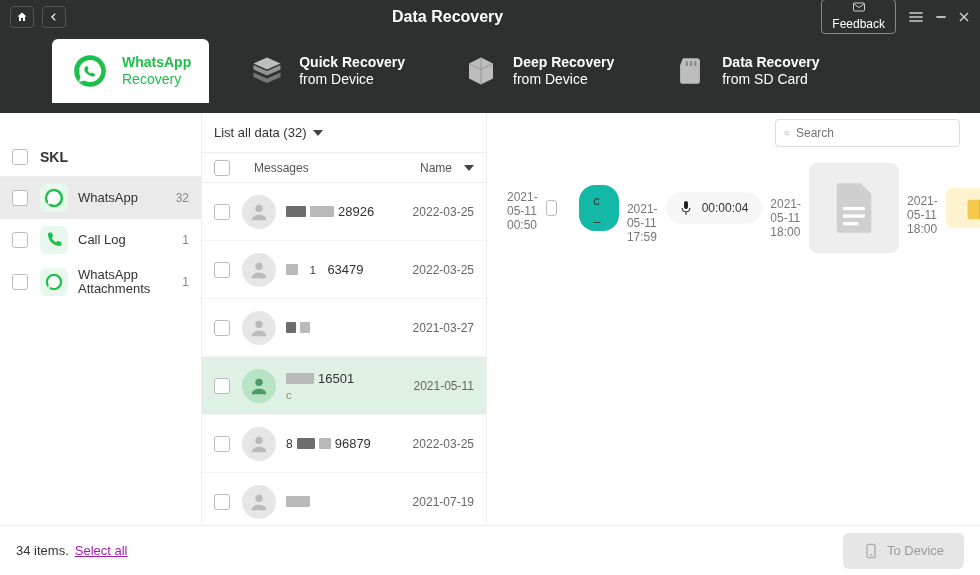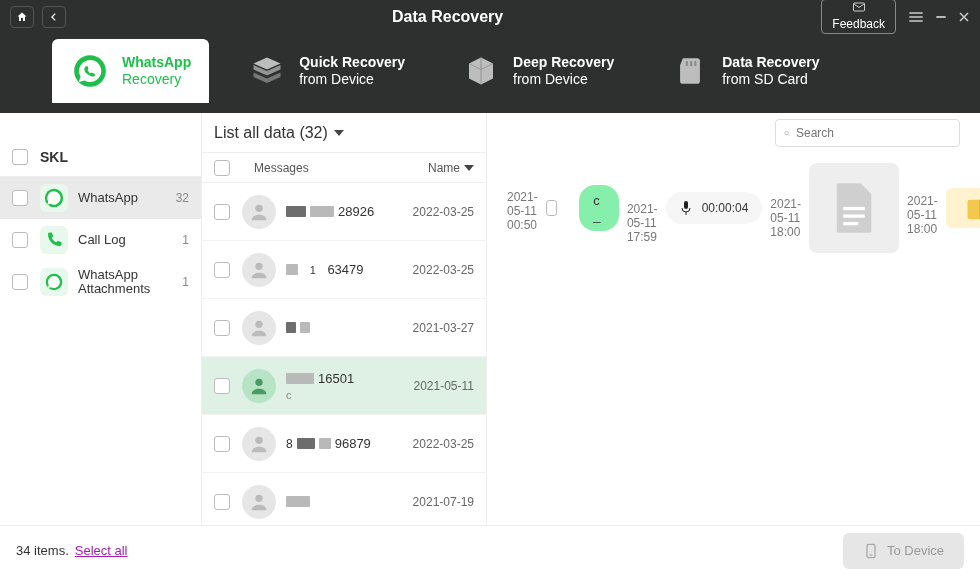--- a/index.html
+++ b/index.html
@@ -27,44 +27,44 @@
   input[type=checkbox].cb { width: 16px; height: 16px; margin-right: 12px; border: 1px solid #bbb; border-radius: 3px; appearance: none; -webkit-appearance: none; background: #fff; cursor: pointer; }
   .side-item { display: flex; align-items: center; padding: 6px 12px; height: 42px; font-size: 13px; cursor: pointer; }
   .side-item.active { background: #eaeaea; }
   .side-item .icn { width: 28px; height: 28px; border-radius: 6px; background: #e8f8ed; margin-right: 10px; display: flex; align-items: center; justify-content: center; }
   .side-item .label { flex: 1; line-height: 1.1; }
   .side-item .count { color: #888; font-size: 12px; }
 
   .center { flex: 1; display: flex; min-width: 0; }
 
   .msglist { width: 285px; border-right: 1px solid #eee; display: flex; flex-direction: column; }
-  .listbar { height: 40px; border-bottom: 1px solid #eee; display: flex; align-items: center; padding: 0 12px; font-size: 16px; gap: 6px; }
+  .listbar { height: 40px; border-bottom: 1px solid #eee; display: flex; align-items: center; padding: 0 12px; font-size: 13px; gap: 6px; }
   .listhdr { height: 30px; display: flex; align-items: center; padding: 0 12px; font-size: 12px; color: #555; border-bottom: 1px solid #eee; }
   .listhdr .mh { flex: 1; margin-left: 12px; }
-  .listhdr .nh { display: flex; align-items: center; gap: 4px; cursor: pointer; }
+  .listhdr .nh { display: flex; align-items: center; gap: 12px; cursor: pointer; }
   .rows { flex: 1; overflow: hidden; }
   .mrow { display: flex; align-items: center; padding: 8px 12px; height: 58px; border-bottom: 1px solid #f3f3f3; cursor: pointer; }
   .mrow.sel { background: #dff0e4; }
   .avatar { width: 34px; height: 34px; border-radius: 50%; background: #e6e6e6; margin-right: 10px; display: flex; align-items: center; justify-content: center; }
   .avatar.green { background: #b7e4c4; }
   .mrow .info { flex: 1; min-width: 0; }
   .mrow .nm { display: flex; align-items: center; gap: 4px; font-size: 13px; }
   .redact { display: inline-block; height: 11px; background: #b9b9b9; border-radius: 1px; }
   .mrow .sub { font-size: 11px; color: #888; margin-top: 3px; }
   .mrow .date { font-size: 12px; color: #666; }
 
   .detail { flex: 1; position: relative; overflow: hidden; }
   .searchbox { position: absolute; top: 6px; right: 20px; width: 185px; height: 28px; border: 1px solid #ddd; border-radius: 4px; display: flex; align-items: center; padding: 0 8px; font-size: 12px; color: #888; gap: 6px; }
   .searchbox input { border: none; outline: none; flex: 1; font-size: 12px; }
   .thread { padding: 50px 30px 10px 20px; display: flex; flex-direction: row; align-items: center; gap: 8px; }
   .ts { font-size: 12px; color: #777; margin-top: 6px; }
   .bubble-row { width: 100%; display: flex; align-items: center; }
   .bubble-row.left { justify-content: flex-start; gap: 10px; }
   .bubble-row.right { justify-content: flex-end; }
-  .bubble-left { background: #86efac; border-radius: 16px; padding: 8px 14px; font-size: 13px; color: #333; }
+  .bubble-left { background: #14b8a6; border-radius: 16px; padding: 8px 14px; font-size: 13px; color: #333; }
   .voice { background: #f6f6f6; border-radius: 16px; padding: 8px 14px; display: flex; align-items: center; gap: 10px; font-size: 12px; }
   .att { width: 90px; height: 90px; border-radius: 8px; background: #eee; display: flex; align-items: center; justify-content: center; }
 
   
   .footer { height: 50px; border-top: 1px solid #eee; display: flex; align-items: center; padding: 0 16px; font-size: 13px; }
   .footer .sa { color: #a21caf; text-decoration: underline; cursor: pointer; margin-left: 6px; }
   .footer .sp { flex: 1; }
   .fbtn { background: #e6e6e6; color: #9a9a9a; border: none; border-radius: 6px; padding: 10px 20px; font-size: 13px; margin-left: 12px; display: flex; align-items: center; gap: 8px; cursor: pointer; }
 
   .tri { border-left: 5px solid transparent; border-right: 5px solid transparent; border-top: 6px solid #444; display: inline-block; }

